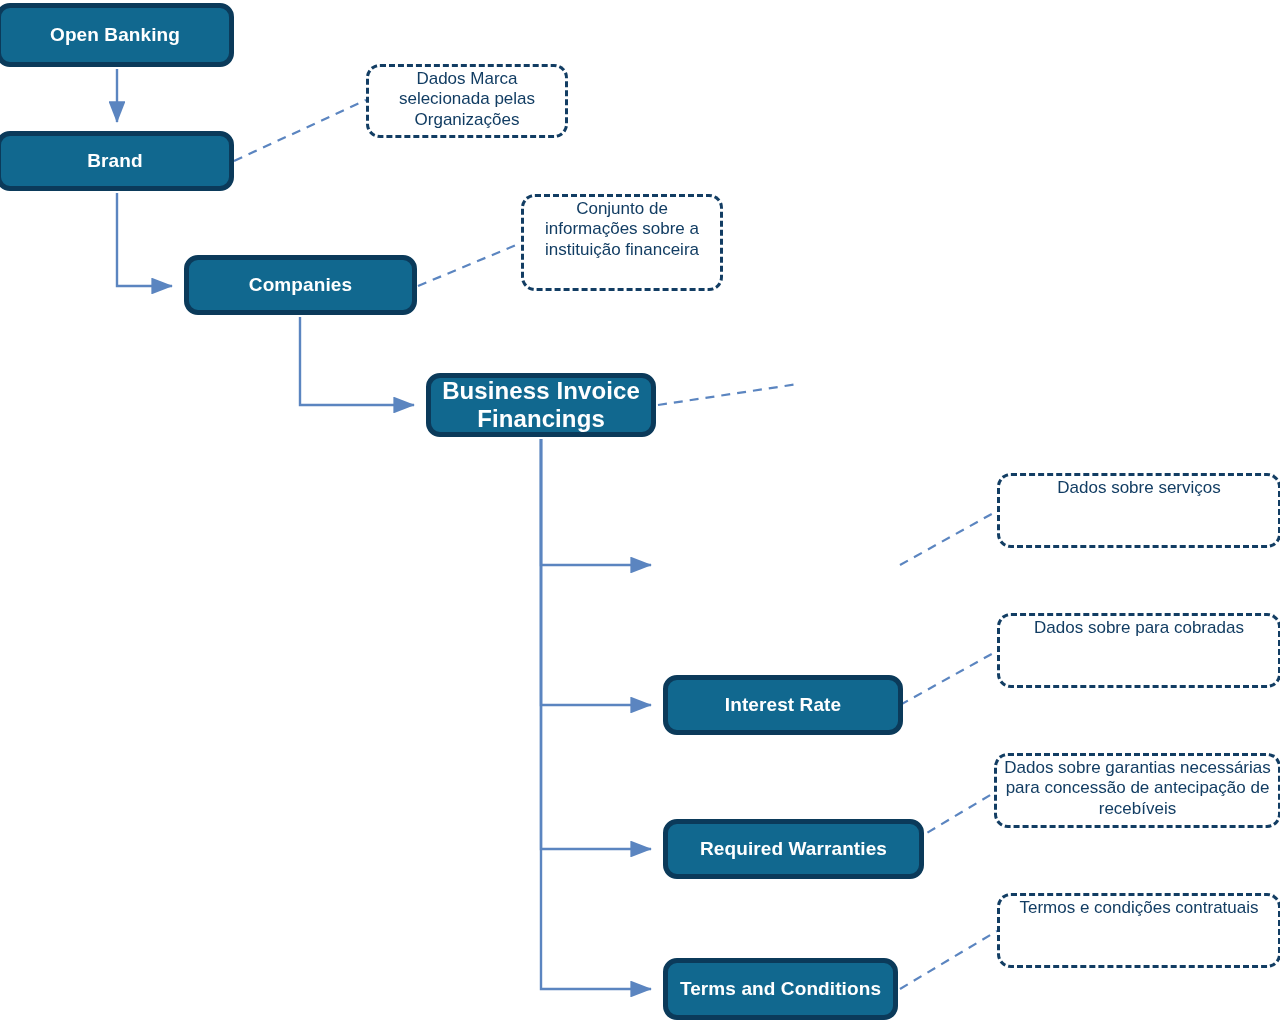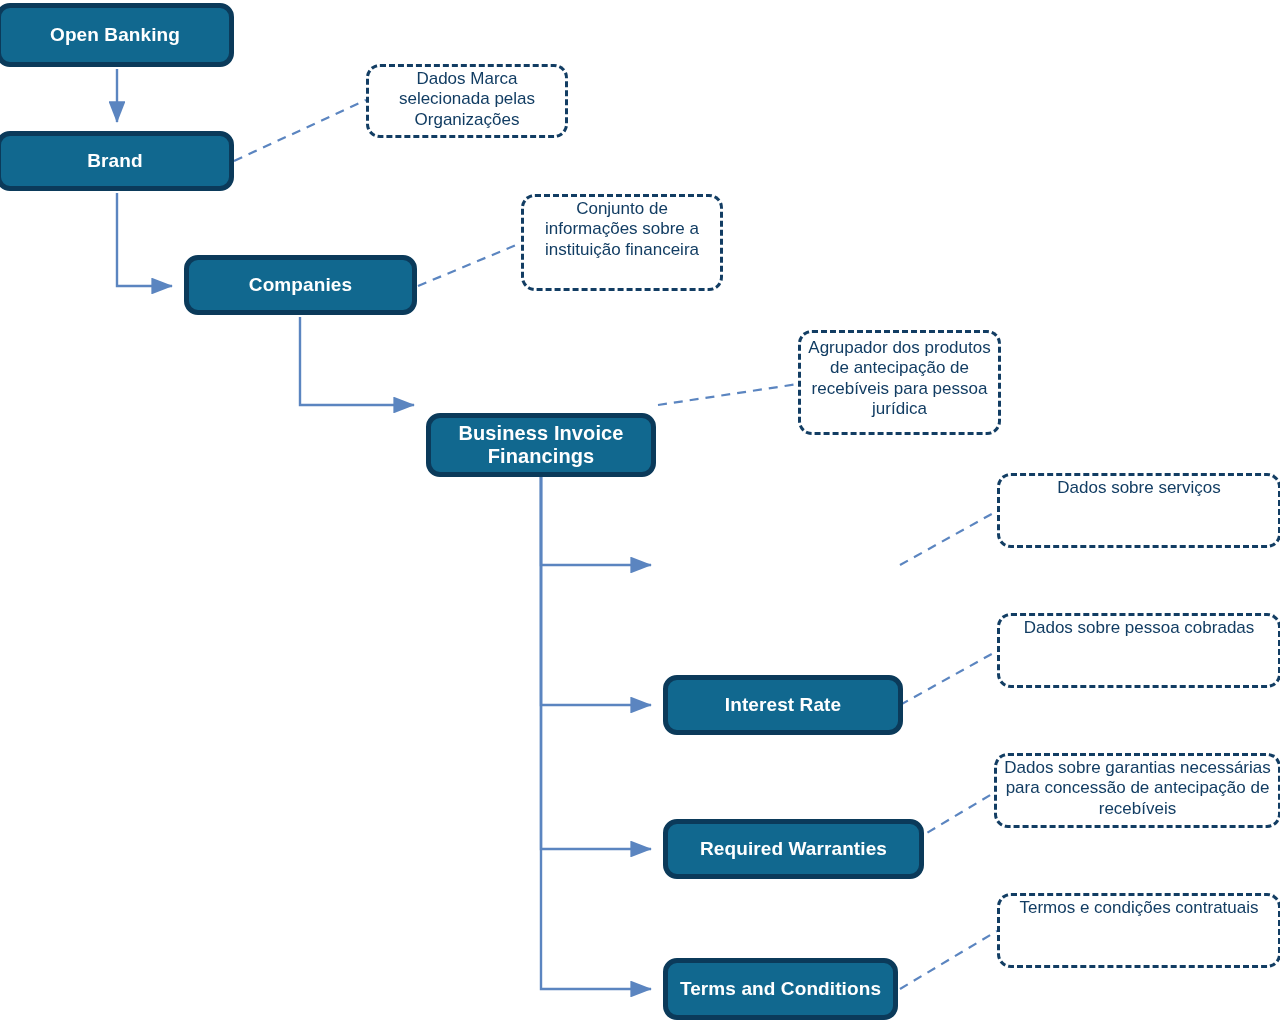--- a/index.html
+++ b/index.html
@@ -114,21 +114,21 @@
   </div>
 
   <div class="node" style="left:-4px; top:131px; width:238px; height:60px; font-size:19px;">
     <span>Brand</span>
   </div>
 
   <div class="node" style="left:184px; top:255px; width:233px; height:60px; font-size:19px;align-items:center;">
     <span>Companies</span>
   </div>
 
-  <div class="node" style="left:426px; top:373px; width:230px; height:64px; font-size:20px;margin-top:40px;">
+  <div class="node" style="left:426px; top:373px; width:230px; height:64px; font-size:24px;">
     <span>Business Invoice Financings</span>
   </div>
 
 
   <div class="node" style="left:663px; top:675px; width:240px; height:60px; font-size:19px;">
     <span>Interest Rate</span>
   </div>
 
   <div class="node" style="left:663px; top:819px; width:261px; height:60px; font-size:19px;">
     <span>Required Warranties</span>
@@ -139,30 +139,27 @@
   </div>
 
   <div class="callout" style="left:366px; top:64px; width:202px; height:74px;">
     <span>Dados Marca selecionada pelas Organizações</span>
   </div>
 
   <div class="callout" style="left:521px; top:194px; width:202px; height:97px;">
     <span>Conjunto de informações sobre a instituição financeira</span>
   </div>
 
-  <div class="callout overflowing" style="left:798px; top:330px; width:203px; height:105px;">
-    <span>Agrupador dos produtos de antecipação de recebíveis para pessoa jurídica</span>
-  </div>
 
   <div class="callout" style="left:997px; top:473px; width:284px; height:75px;">
     <span>Dados sobre serviços</span>
   </div>
 
   <div class="callout" style="left:997px; top:613px; width:284px; height:75px;">
-    <span>Dados sobre pessoa cobradas</span>
+    <span>Dados sobre para cobradas</span>
   </div>
 
   <div class="callout" style="left:994px; top:753px; width:287px; height:75px; padding:2px 3px;">
     <span>Dados sobre garantias necessárias para concessão de antecipação de recebíveis</span>
   </div>
 
   <div class="callout" style="left:997px; top:893px; width:284px; height:75px;">
     <span>Termos e condições contratuais</span>
   </div>
 

